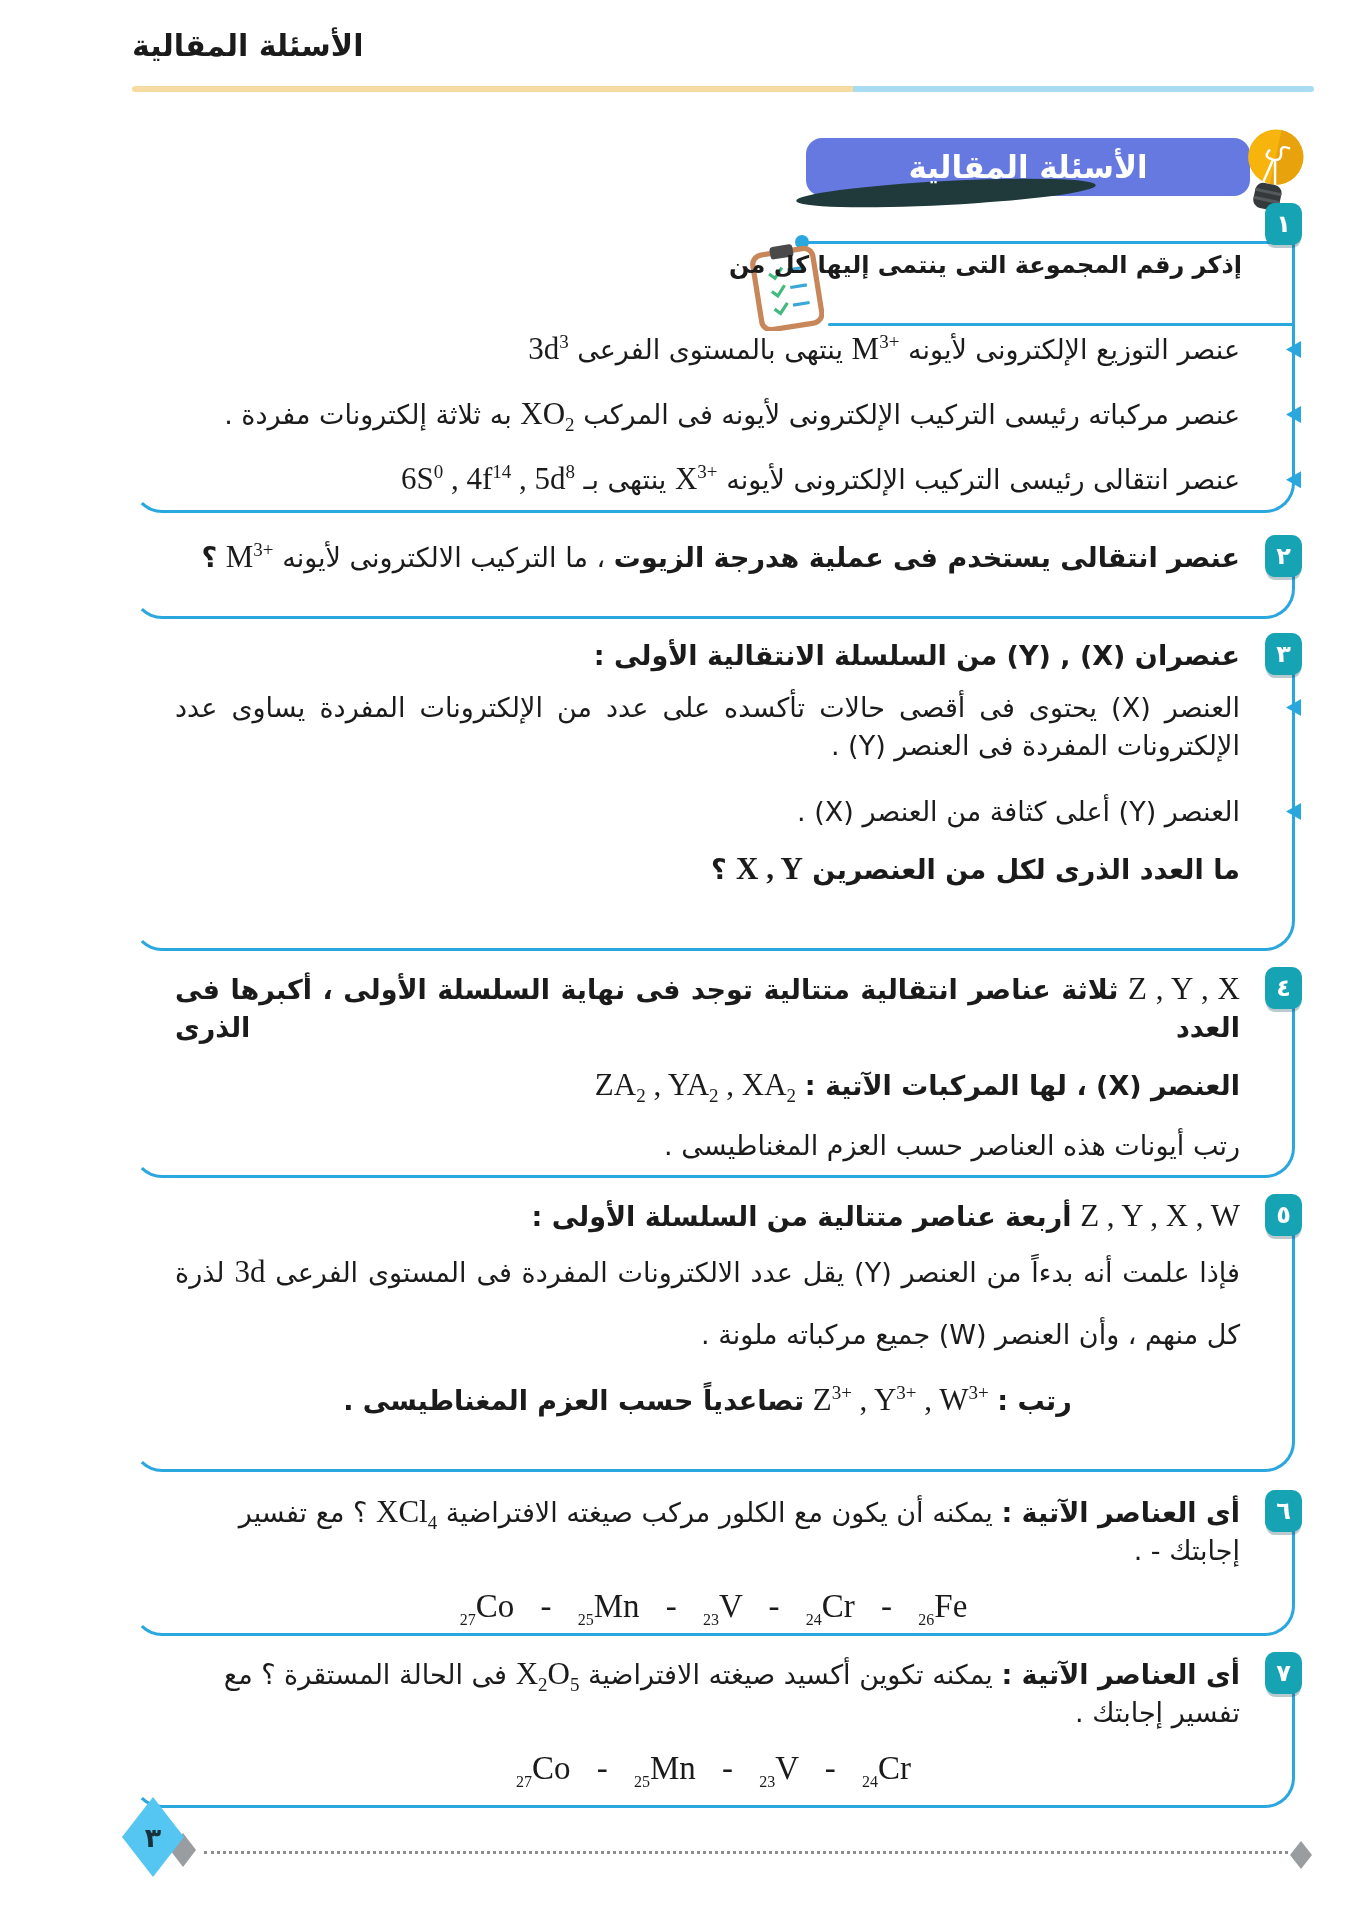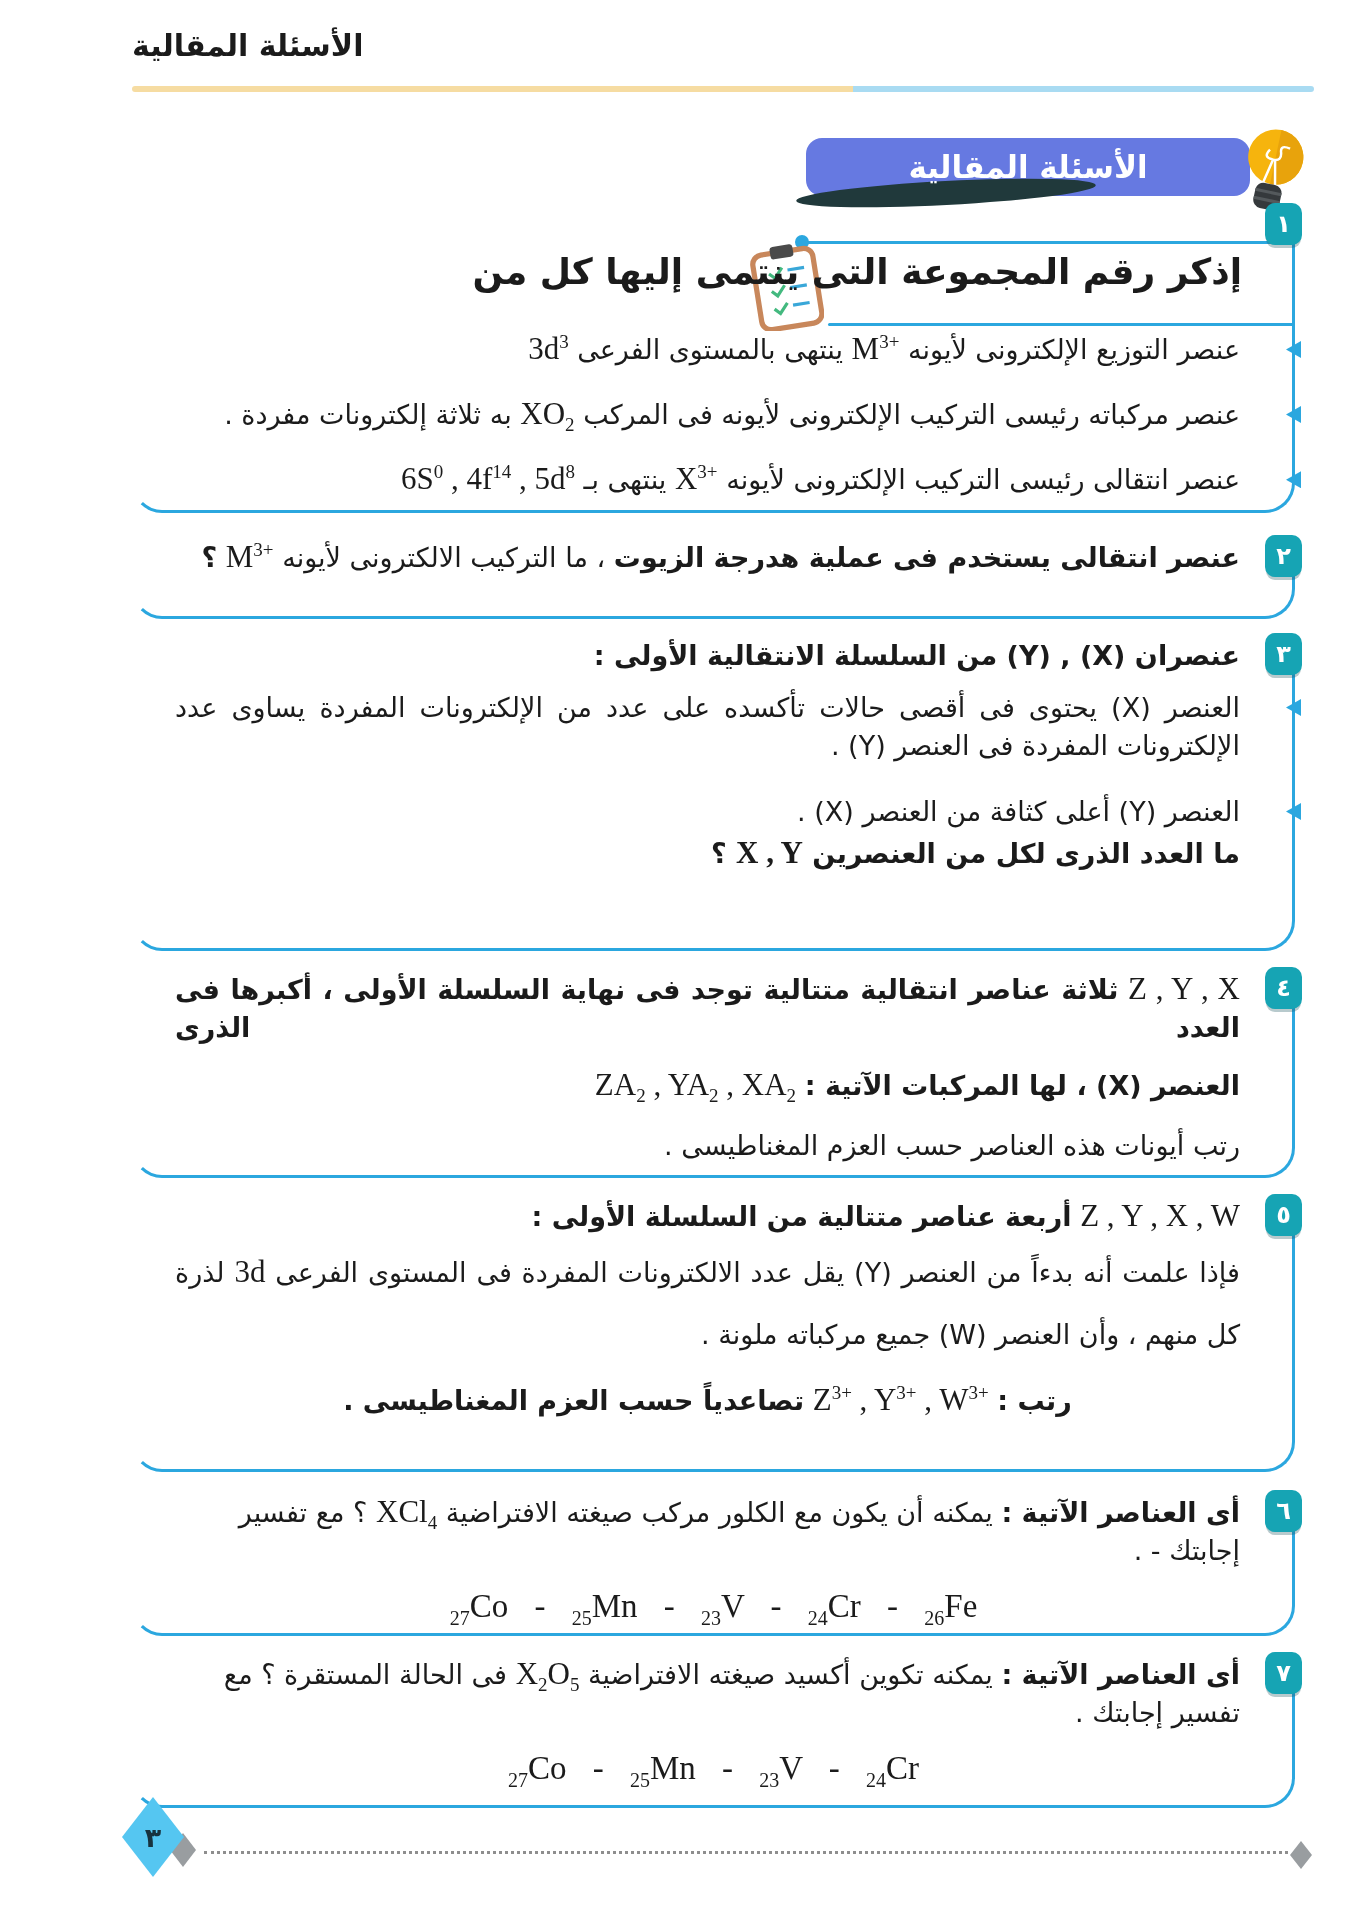--- a/index.html
+++ b/index.html
@@ -39,37 +39,37 @@
   .chem sup{font-size:19px;}
   .chem sub{font-size:19px;}
 
   
   .q1{height:306px;margin-bottom:26px;}
   .dline{position:absolute;right:-2px;height:3px;background:var(--accent,#2BA7DF);border-radius:2px;}
   .dline1{top:34px;width:494px;}
   .dline2{top:116px;width:466px;}
   .dot{position:absolute;left:-5px;top:-6px;width:14px;height:14px;border-radius:50%;background:var(--accent,#2BA7DF);}
   .clip{position:absolute;right:468px;top:36px;width:74px;height:88px;}
-  .q1title{position:absolute;right:50px;top:44px;margin:0;font-size:36px;font-weight:700;}
+  .q1title{position:absolute;right:50px;top:44px;margin:0;font-size:24px;font-weight:700;}
   .q1rows{padding-top:124px;}
   .q1rows .row{margin-bottom:27px;}
 
   
   .q2{height:80px;margin-bottom:18px;}  .q2 .row{margin-top:16px;}
   .q3{height:314px;margin-bottom:20px;}
-  .q3 .t{margin-top:8px;} .q3 .p1{margin-top:14px;} .q3 .p2{margin-top:28px;} .q3 .p3{margin-top:4px;}
+  .q3 .t{margin-top:8px;} .q3 .p1{margin-top:14px;} .q3 .p2{margin-top:28px;} .q3 .p3{margin-top:20px;}
   .q4{height:207px;margin-bottom:20px;}
   .q4 .t{margin-top:10px;} .q4 .l2{margin-top:20px;} .q4 .l3{margin-top:22px;}
   .q5{height:274px;margin-bottom:22px;}
   .q5 .t{margin-top:8px;} .q5 .p1{margin-top:18px;} .q5 .p2{margin-top:24px;} .q5 .p3{margin-top:28px;text-align:center;}
   .q6{height:142px;margin-bottom:20px;} .q6 .t{margin-top:12px;}
   .q7{height:152px;} .q7 .t{margin-top:10px;}
   .elrow{direction:ltr;text-align:center;font-family:"Liberation Serif","DejaVu Serif",serif;
          font-size:33px;margin-top:14px;line-height:44px;}
-  .elrow sub{font-size:20px;}
+  .elrow sub{font-size:16px;}
   .esep{margin:0 18px;}
 
   
   .pagenum-diamond{position:absolute;left:68px;top:1797px;width:62px;height:80px;background:var(--footer-diamond,#55C6F1);
         clip-path:polygon(50% 0,100% 50%,50% 100%,0 50%);display:flex;align-items:center;justify-content:center;
         font-size:27px;font-weight:700;color:#17323E;z-index:2;}
   .dia{position:absolute;background:#999da0;clip-path:polygon(50% 0,100% 50%,50% 100%,0 50%);}
   .dia-left{left:116px;top:1833px;width:26px;height:34px;}
   .dia-right{left:1236px;top:1841px;width:22px;height:28px;}
   .dotline{position:absolute;left:150px;top:1851px;width:1084px;height:0;border-top:3px dotted #8E8E8E;}

